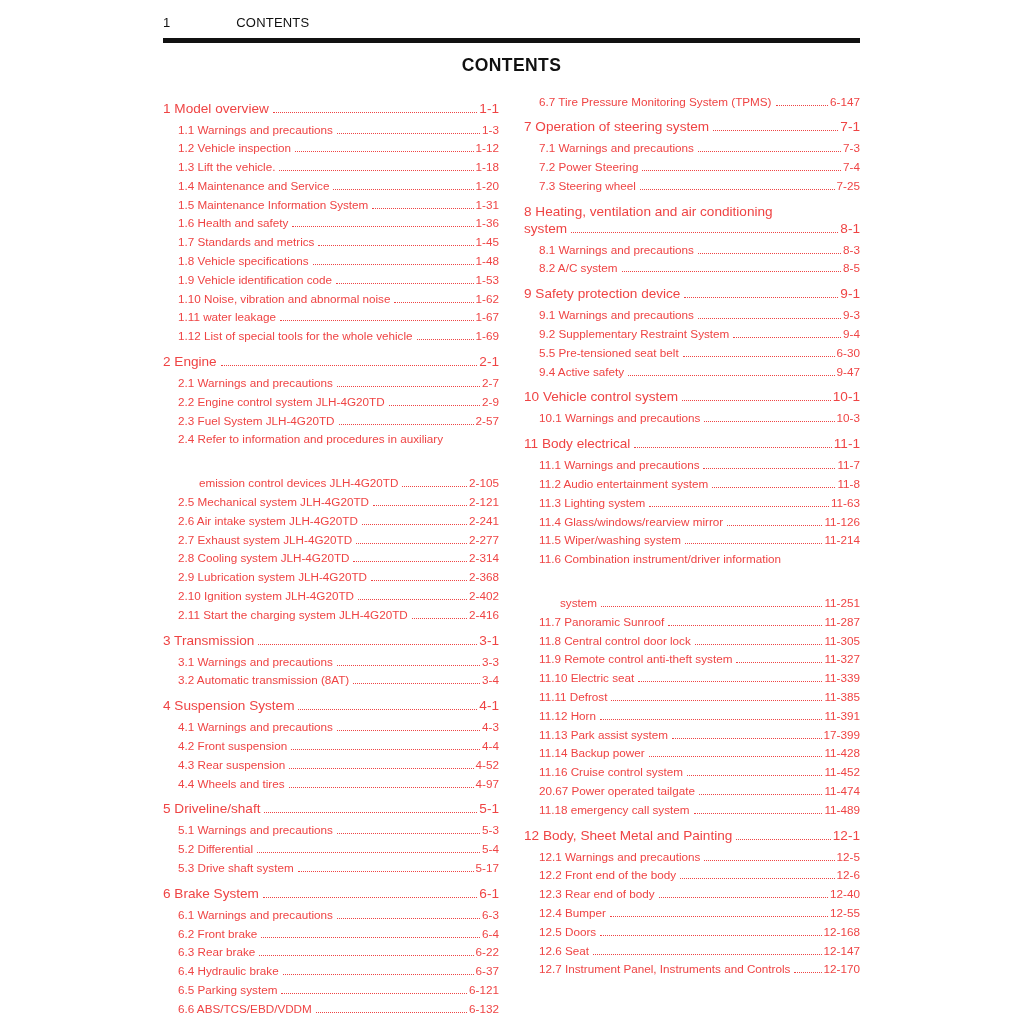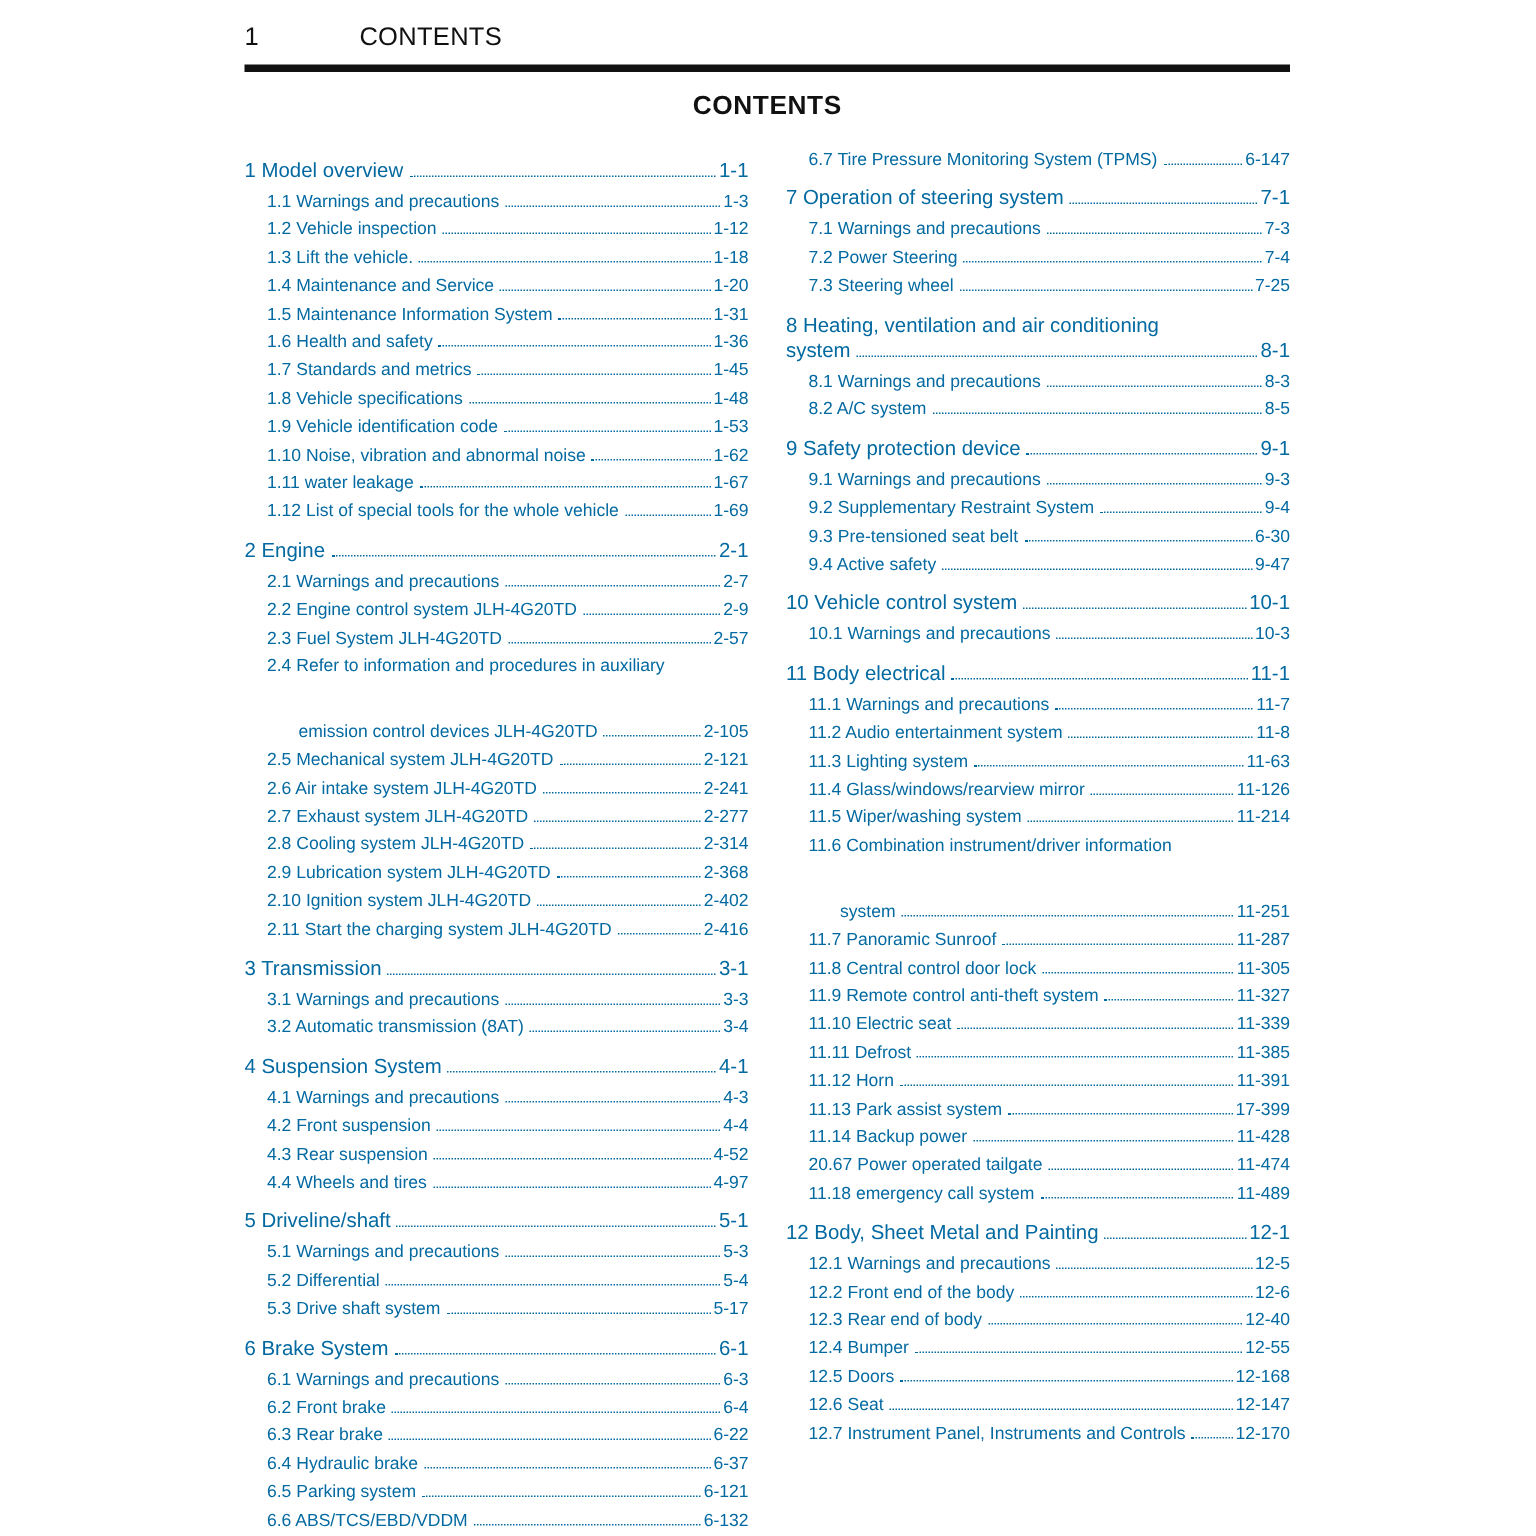--- a/index.html
+++ b/index.html
@@ -10,42 +10,42 @@
     background: #ffffff;
     overflow: hidden;
     font-family: "Liberation Sans", sans-serif;
   }
   .content {
     width: 697px;
     margin-left: 163px;
     padding-top: 15px;
   }
   .running-header {
-    font-size: 17px;
+    font-size: 13px;
     color: #111111;
     letter-spacing: 0.2px;
   }
   .hdr-title { margin-left: 62px; }
   .rule {
     height: 4.5px;
     background: #111111;
     margin-top: 8px;
   }
   .doc-title {
     margin: 12px 0 17px 0;
     text-align: center;
     font-size: 17.5px;
     font-weight: bold;
     color: #111111;
     letter-spacing: 0.4px;
   }
   .columns {
     display: flex;
     gap: 25px;
-    color: #0369a1;
+    color: #ef4444;
   }
   .col { width: 336px; }
   .entry {
     display: flex;
     align-items: baseline;
   }
   .chapter {
     font-size: 13.6px;
     line-height: 17px;
     margin-top: 7px;
@@ -353,21 +353,21 @@
           <span class="label">9.1 Warnings and precautions</span>
           <span class="dots"></span>
           <span class="page-ref">9-3</span>
         </div>
         <div class="entry sub">
           <span class="label">9.2 Supplementary Restraint System</span>
           <span class="dots"></span>
           <span class="page-ref">9-4</span>
         </div>
         <div class="entry sub">
-          <span class="label">9.3 Pre-tensioned seat belt</span>
+          <span class="label">5.5 Pre-tensioned seat belt</span>
           <span class="dots"></span>
           <span class="page-ref">6-30</span>
         </div>
         <div class="entry sub">
           <span class="label">9.4 Active safety</span>
           <span class="dots"></span>
           <span class="page-ref">9-47</span>
         </div>
         <div class="entry chapter">
           <span class="label">10 Vehicle control system</span>
@@ -447,20 +447,25 @@
         </div>
         <div class="entry sub">
           <span class="label">11.13 Park assist system</span>
           <span class="dots"></span>
           <span class="page-ref">17-399</span>
         </div>
         <div class="entry sub">
           <span class="label">11.14 Backup power</span>
           <span class="dots"></span>
           <span class="page-ref">11-428</span>
+        </div>
+        <div class="entry sub">
+          <span class="label">11.16 Cruise control system</span>
+          <span class="dots"></span>
+          <span class="page-ref">11-452</span>
         </div>
         <div class="entry sub">
           <span class="label">20.67 Power operated tailgate</span>
           <span class="dots"></span>
           <span class="page-ref">11-474</span>
         </div>
         <div class="entry sub">
           <span class="label">11.18 emergency call system</span>
           <span class="dots"></span>
           <span class="page-ref">11-489</span>

